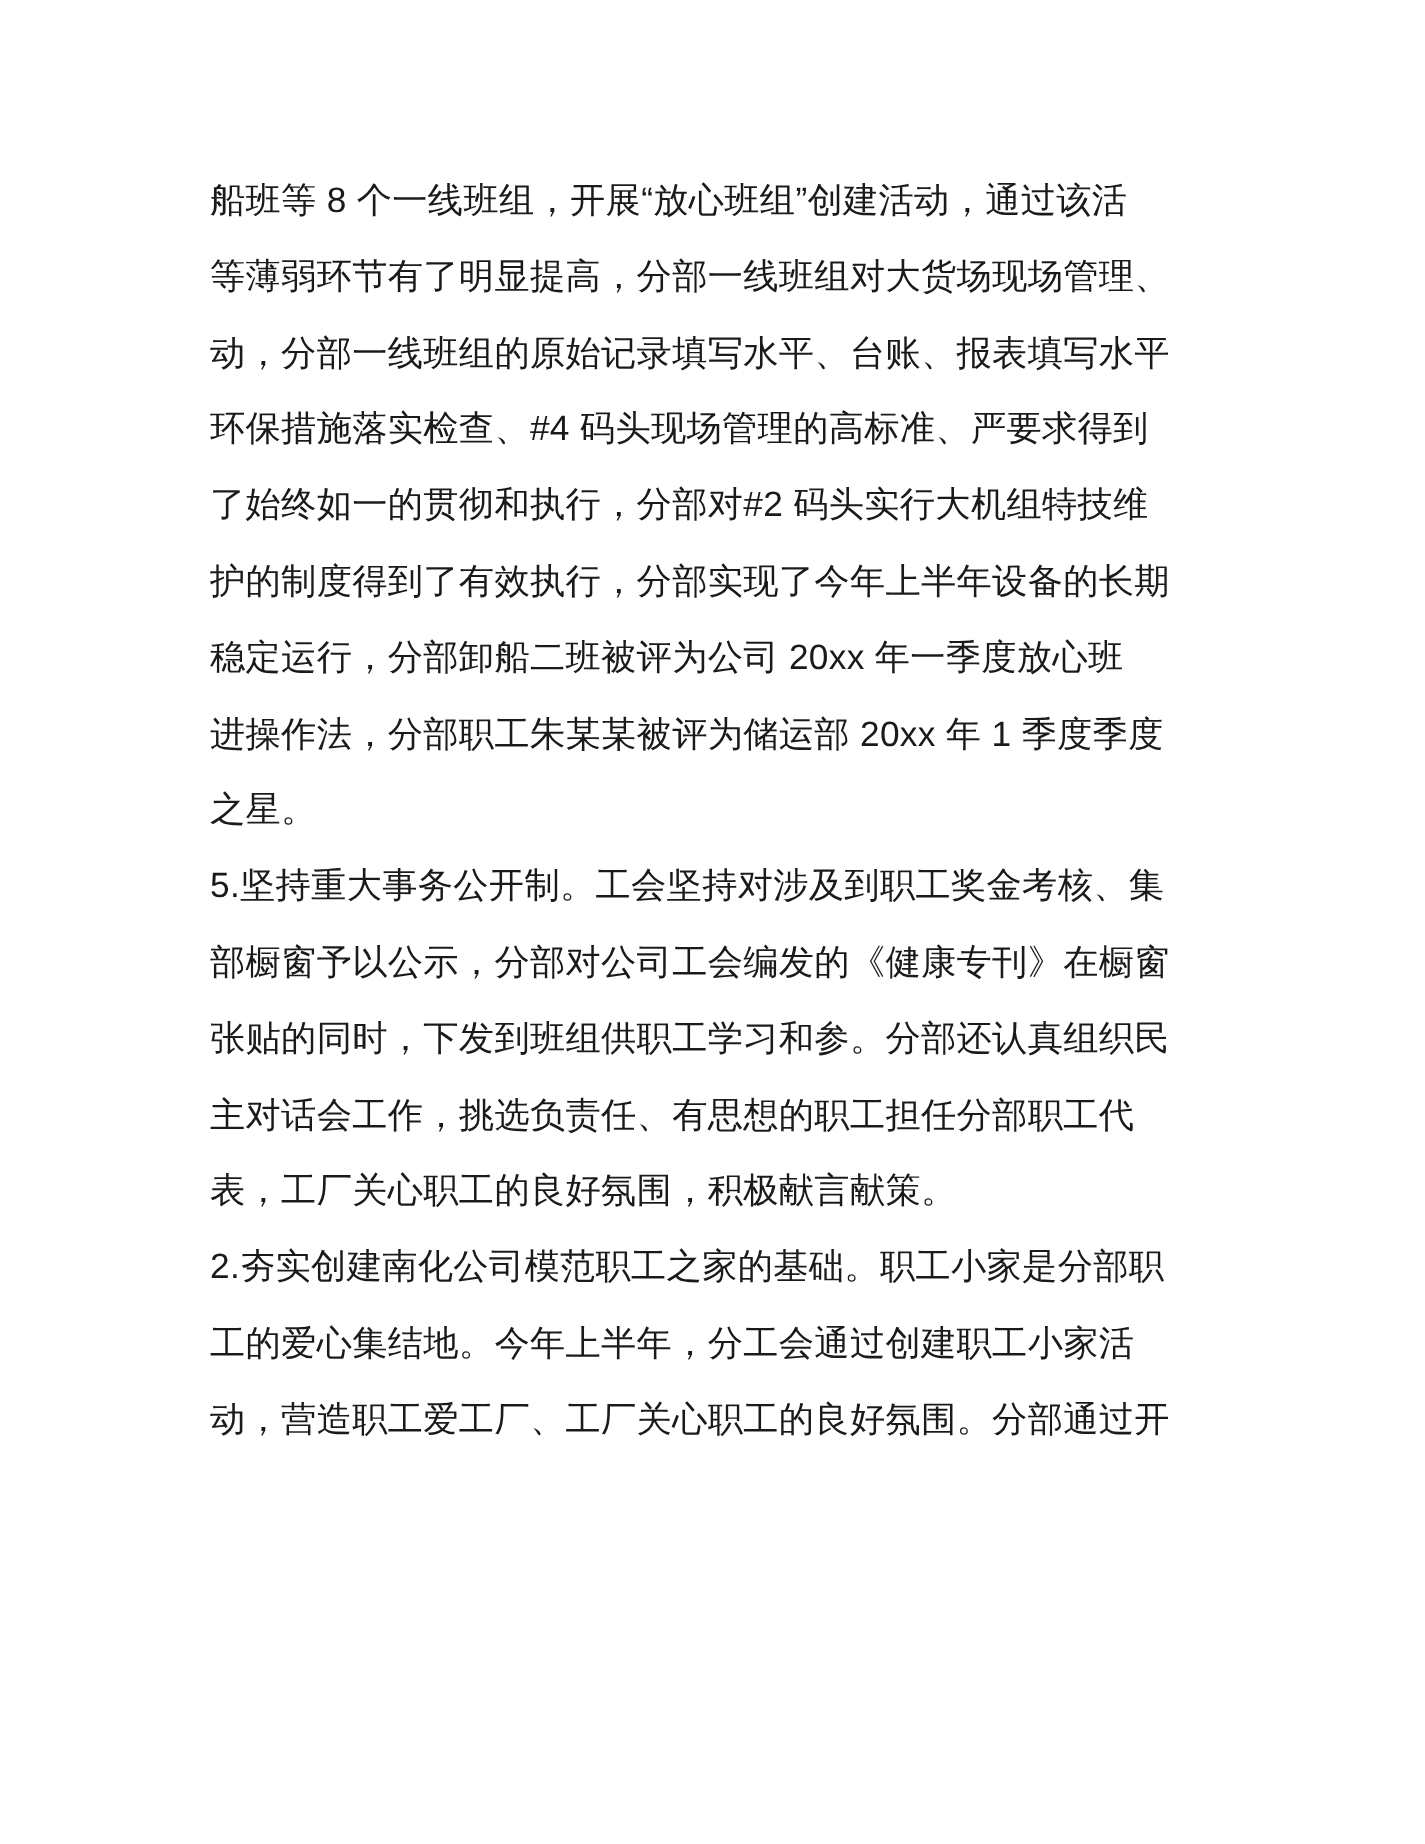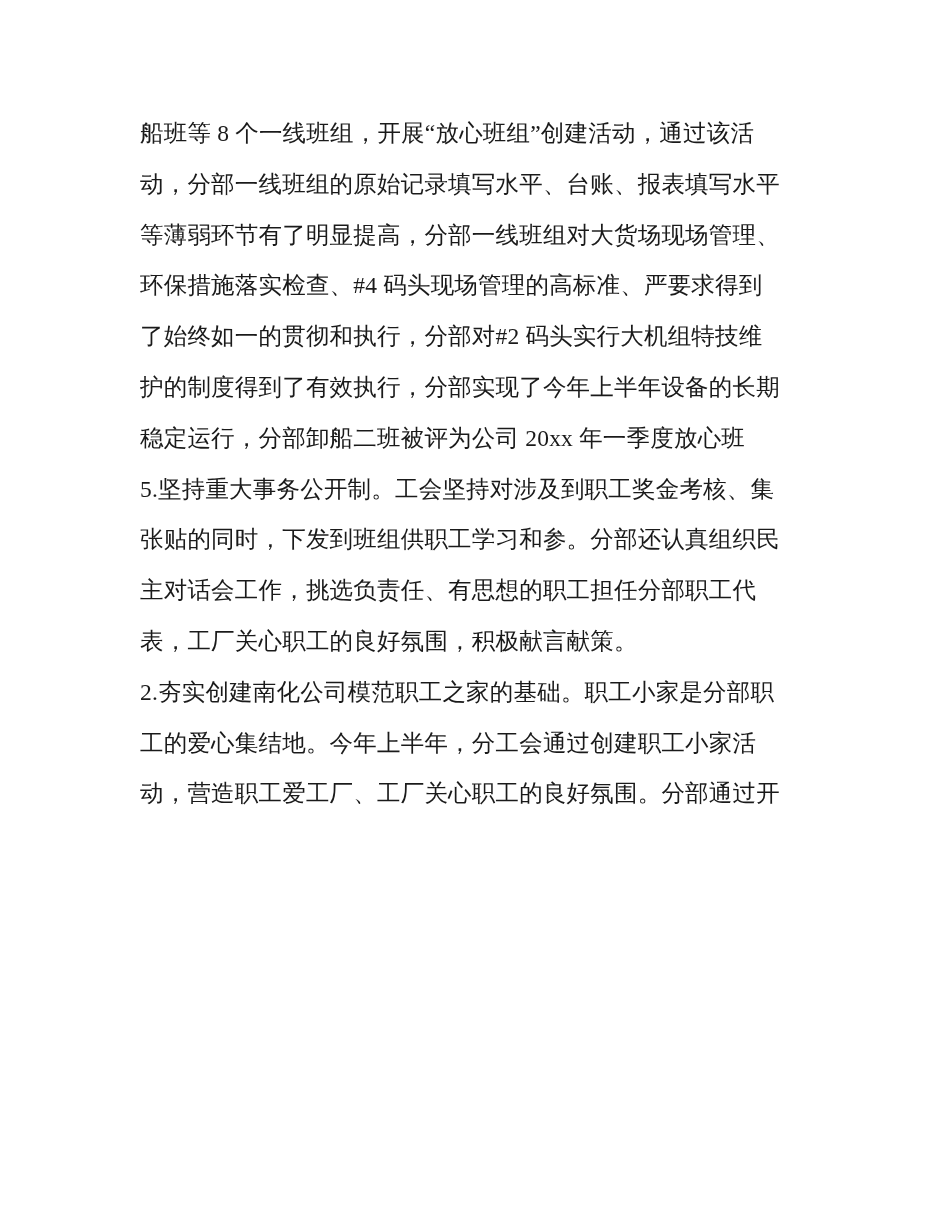--- a/index.html
+++ b/index.html
@@ -15,38 +15,41 @@
     }
     .page {
       position: absolute;
       left: 140px;
       top: 108px;
       width: 690px;
     }
     .line {
       height: 50.8px;
       line-height: 50.8px;
-      font-family: Liberation Serif, serif;
+      font-family: Liberation Sans, sans-serif;
       font-size: 23.5px;
       color: #1a1a1a;
       white-space: nowrap;
       letter-spacing: 0.2px;
     }
   </style>
 </head>
 <body>
 
 <div class="page">
   <div class="line">船班等 8 个一线班组，开展“放心班组”创建活动，通过该活</div>
+  <div class="line">等薄弱环节有了明显提高，分部一线班组对大货场现场管理、</div>
   <div class="line">动，分部一线班组的原始记录填写水平、台账、报表填写水平</div>
-  <div class="line">等薄弱环节有了明显提高，分部一线班组对大货场现场管理、</div>
   <div class="line">环保措施落实检查、#4 码头现场管理的高标准、严要求得到</div>
   <div class="line">了始终如一的贯彻和执行，分部对#2 码头实行大机组特技维</div>
   <div class="line">护的制度得到了有效执行，分部实现了今年上半年设备的长期</div>
   <div class="line">稳定运行，分部卸船二班被评为公司 20xx 年一季度放心班</div>
+  <div class="line">进操作法，分部职工朱某某被评为储运部 20xx 年 1 季度季度</div>
+  <div class="line">之星。</div>
   <div class="line">5.坚持重大事务公开制。工会坚持对涉及到职工奖金考核、集</div>
+  <div class="line">部橱窗予以公示，分部对公司工会编发的《健康专刊》在橱窗</div>
   <div class="line">张贴的同时，下发到班组供职工学习和参。分部还认真组织民</div>
   <div class="line">主对话会工作，挑选负责任、有思想的职工担任分部职工代</div>
   <div class="line">表，工厂关心职工的良好氛围，积极献言献策。</div>
   <div class="line">2.夯实创建南化公司模范职工之家的基础。职工小家是分部职</div>
   <div class="line">工的爱心集结地。今年上半年，分工会通过创建职工小家活</div>
   <div class="line">动，营造职工爱工厂、工厂关心职工的良好氛围。分部通过开</div>
 </div>
 
 </body></html>

